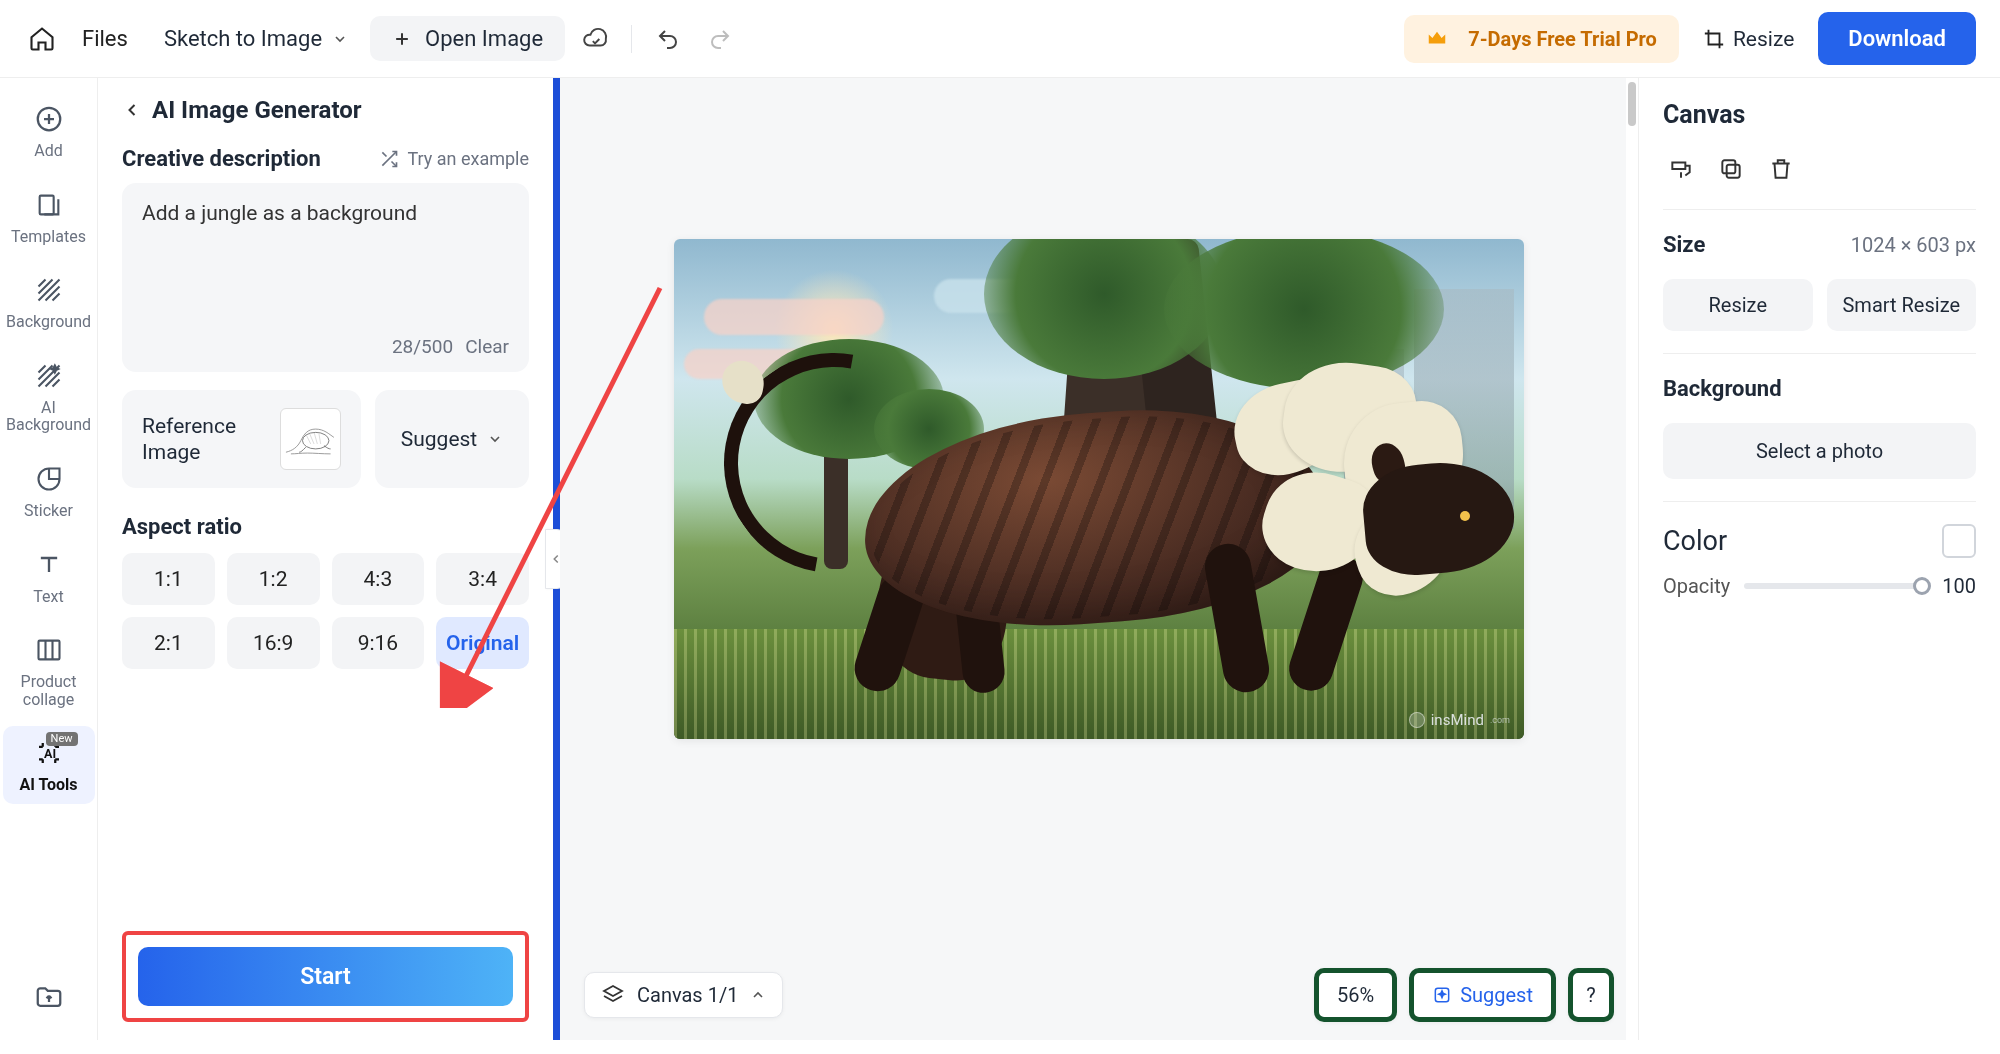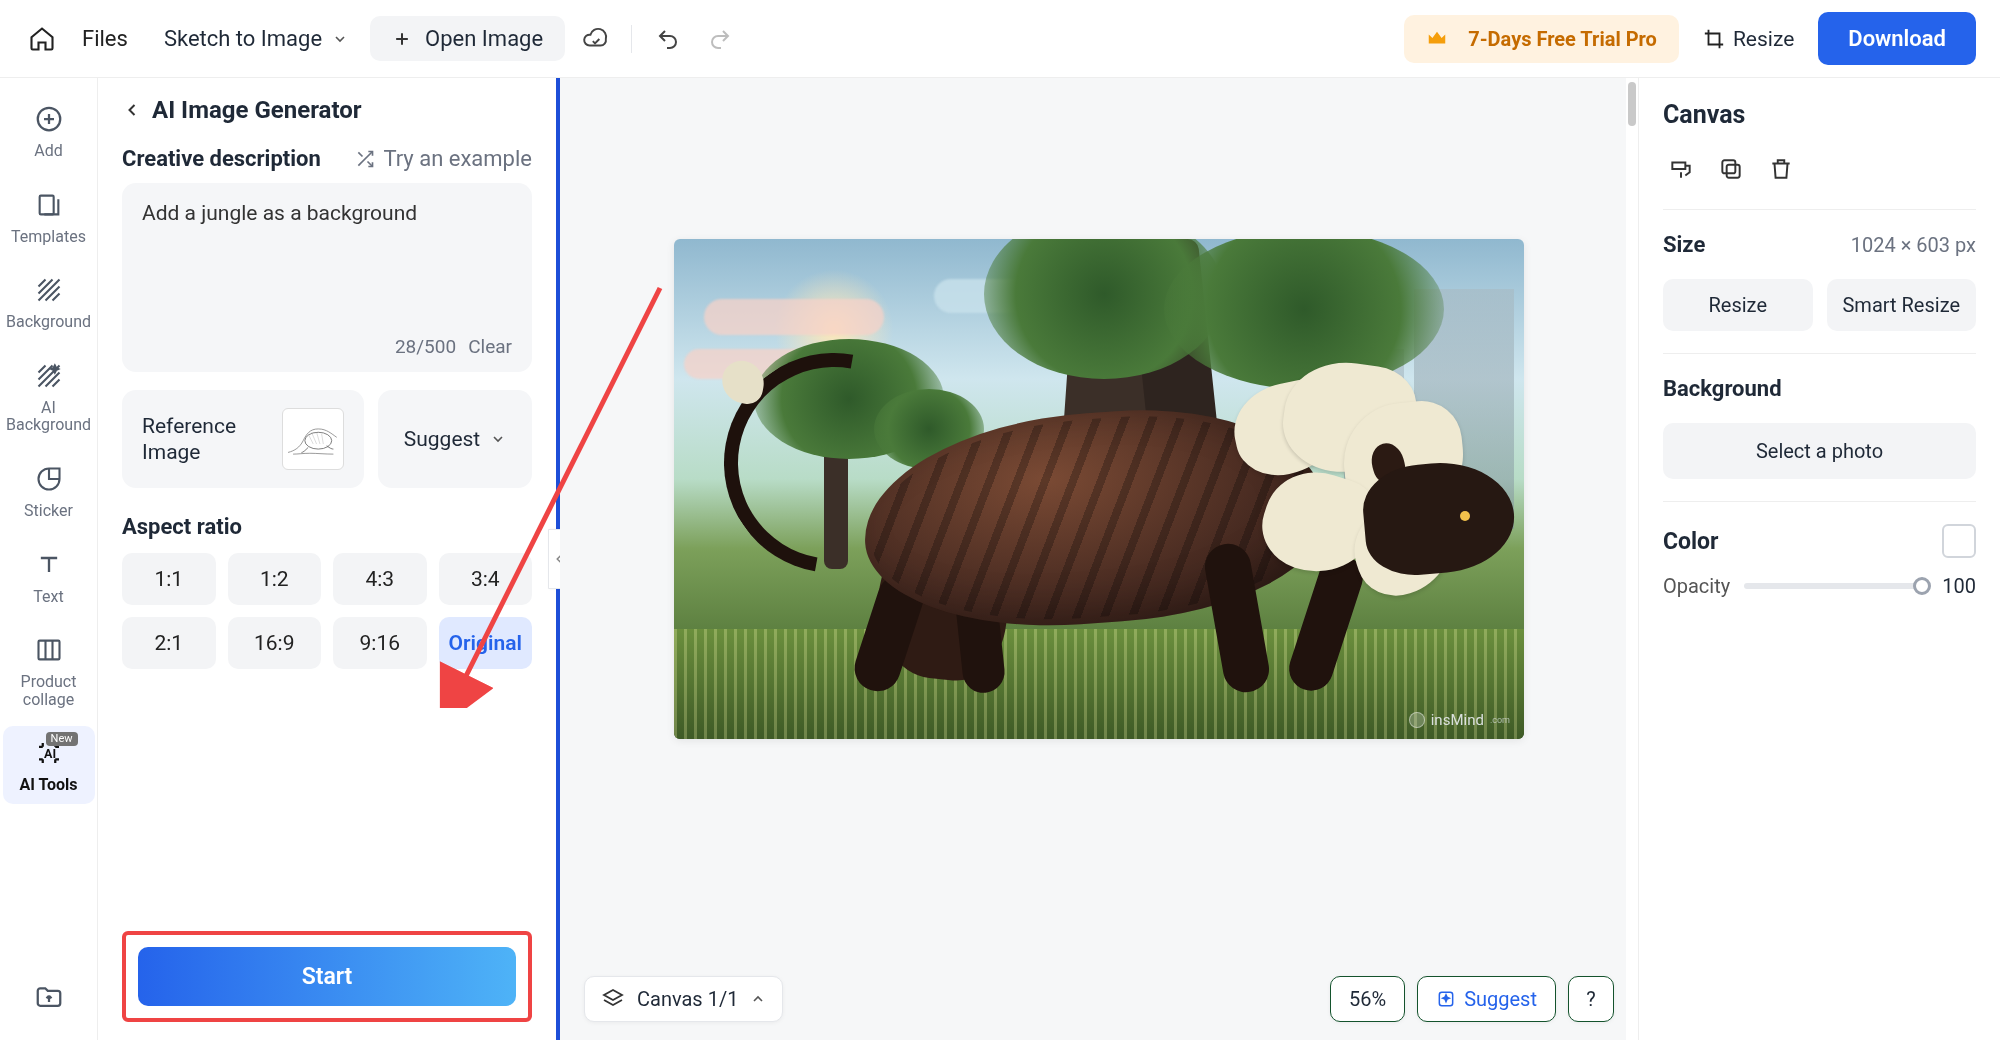--- a/index.html
+++ b/index.html
@@ -26,27 +26,27 @@
 
 .rail { width:98px; border-right:1px solid #eee; display:flex; flex-direction:column; align-items:center; padding-top:14px; gap:8px; }
 .rail-item { width:92px; display:flex; flex-direction:column; align-items:center; gap:6px; padding:10px 0; cursor:pointer; border-radius:10px; color:#6b7280; font-size:16px; text-align:center; line-height:1.1; }
 .rail-item.active { background:#eef2ff; color:#111; }
 .rail-item .ri-icon { width:34px; height:34px; display:flex; align-items:center; justify-content:center; color:#4b5563; }
 .rail-item.active .ri-icon { color:#111; }
 .rail-bottom { margin-top:auto; padding-bottom:26px; }
 .badge-new { position:absolute; top:-4px; right:-12px; background:#737373; color:#fff; font-size:11px; padding:1px 5px; border-radius:4px; font-weight:400;text-align:right; }
 
 
-.panel { width:462px; border-right:4px solid #1d4ed8; display:flex; flex-direction:column; padding:18px 24px 18px 24px; position:relative; }
+.panel { width:462px; border-right:7px solid #1d4ed8; display:flex; flex-direction:column; padding:18px 24px 18px 24px; position:relative; }
 .panel-head { display:flex; align-items:center; gap:10px; margin-bottom:22px; }
 .panel-head .back { cursor:pointer; }
 .panel-head h2 { font-size:24px; font-weight:700; }
 .sect-row { display:flex; align-items:center; justify-content:space-between; margin-bottom:12px; }
 .sect-title { font-size:22px; font-weight:700; }
-.try-ex { display:flex; align-items:center; gap:8px; color:#6b7280; font-size:22px; cursor:pointer; }
+.try-ex { display:flex; align-items:center; gap:8px; color:#6b7280; font-size:18px; cursor:pointer; }
 .prompt-box { background:#f5f6f8; border-radius:14px; padding:18px 20px 14px; margin-bottom:18px; }
 .prompt-box textarea { width:100%; border:none; background:transparent; resize:none; font-size:21px; color:#333; outline:none; height:130px; }
 .prompt-foot { display:flex; justify-content:flex-end; align-items:center; gap:12px; color:#6b7280; font-size:19px; }
 .prompt-foot .clear { cursor:pointer; }
 .ref-row { display:flex; gap:14px; margin-bottom:26px; }
 .ref-box { flex:1; background:#f5f6f8; border-radius:14px; padding:18px 20px; display:flex; align-items:center; gap:14px; cursor:pointer; }
 .ref-box .txt { font-size:21px; line-height:1.25; }
 .ref-thumb { width:78px; height:62px; background:#fff; border:1px solid #ddd; border-radius:6px; display:flex; align-items:center; justify-content:center; overflow:hidden; }
 .redraw-box { width:154px; background:#f5f6f8; border-radius:14px; display:flex; align-items:center; justify-content:center; gap:10px; font-size:21px; cursor:pointer; }
 .aspect-grid { display:grid; grid-template-columns: repeat(4, 1fr); gap:12px; margin-top:14px; }
@@ -88,21 +88,21 @@
 .head{position:absolute; right:-50px; bottom:120px; width:150px; height:110px; background:#261812; border-radius:45% 60% 55% 40%; transform:rotate(-5deg);}
 .ear{position:absolute; right:60px; bottom:210px; width:32px; height:40px; background:#2b1a13; border-radius:50% 50% 40% 40%; transform:rotate(-15deg);}
 .eye{position:absolute; right:-6px; bottom:172px; width:10px; height:10px; background:#f3c14b; border-radius:50%;}
 .watermark{position:absolute; right:14px; bottom:10px; color:#e8ecef; font-size:15px; display:flex; align-items:center; gap:6px; opacity:.9;}
 .watermark .dot{width:16px;height:16px;border-radius:50%;background:rgba(255,255,255,.25);border:1px solid rgba(255,255,255,.5);}
 
 
 .canvas-bar { position:absolute; left:24px; right:24px; bottom:18px; display:flex; align-items:center; justify-content:space-between; }
 .cb-left { display:flex; align-items:center; gap:12px; background:#fff; border:1px solid #e5e7eb; border-radius:10px; padding:10px 16px; font-size:20px; box-shadow:0 1px 4px rgba(0,0,0,.05); }
 .cb-right { display:flex; align-items:center; gap:12px; }
-.chip { background:#fff; border:1px solid #14532d; border-radius:10px; padding:10px 18px; font-size:20px; box-shadow:0 1px 4px rgba(0,0,0,.05); cursor:pointer; display:flex; align-items:center; gap:8px; }
+.chip { background:#fff; border:5px solid #14532d; border-radius:10px; padding:10px 18px; font-size:20px; box-shadow:0 1px 4px rgba(0,0,0,.05); cursor:pointer; display:flex; align-items:center; gap:8px; }
 
 
 .arrow-svg { position:absolute; pointer-events:none; }
 
 
 .rpanel { width:362px; border-left:1px solid #eee; padding:22px 24px; display:flex; flex-direction:column; gap:22px; font-size:20px; }
 .rpanel h3 { font-size:25px; font-weight:700; }
 .rrow { display:flex; align-items:center; gap:14px; }
 .ricon { width:36px; height:36px; display:flex; align-items:center; justify-content:center; cursor:pointer; color:#333; }
 .size-row { display:flex; justify-content:space-between; align-items:center; }
@@ -457,21 +457,21 @@
       </div>
       <div class="rbtns">
         <div class="rbtn">Resize</div>
         <div class="rbtn">Smart Resize</div>
       </div>
       <div class="hr"></div>
       <div style="font-weight:700;font-size:22px">Background</div>
       <div class="full-btn">Select a photo</div>
       <div class="hr"></div>
       <div class="color-row">
-        <span style="font-weight:700;font-size:23px">Color</span>
+        <span style="font-weight:400;font-size:27px">Color</span>
         <div class="swatch"></div>
       </div>
       <div class="opacity-row">
         <span style="color:#555">Opacity</span>
         <div class="slider">
             <div class="sthumb"></div>
           </div>
         <span style="width:40px;text-align:right">100</span>
       </div>
     </div>

